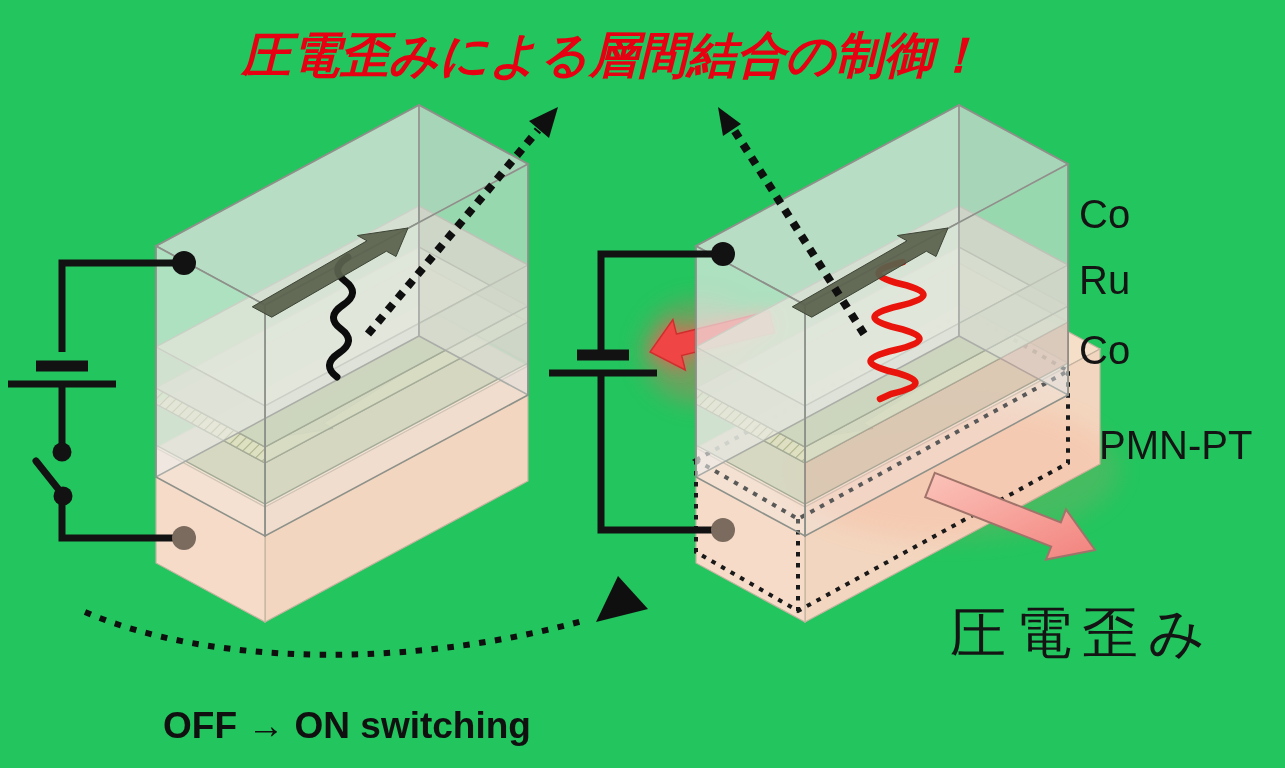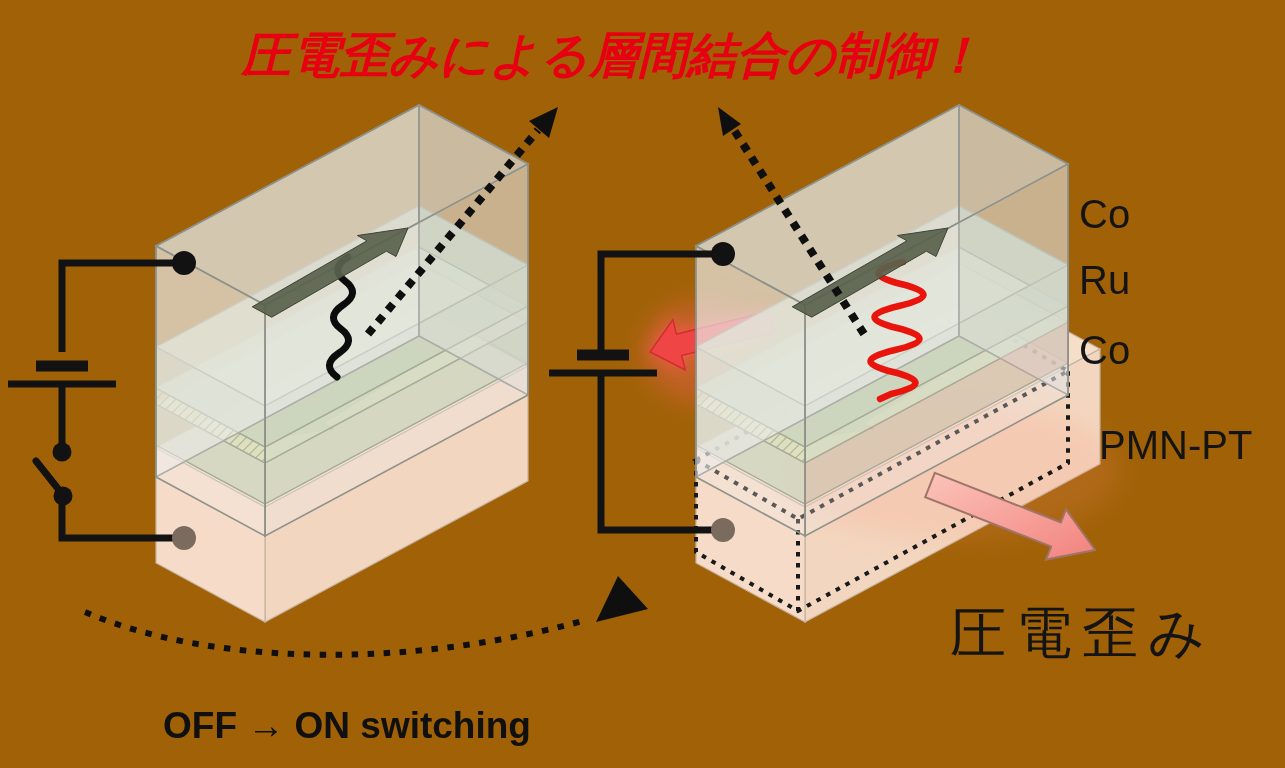--- a/index.html
+++ b/index.html
@@ -1,16 +1,16 @@
 <!DOCTYPE html>
 <html style="--titleRed: #e60012; --couplingRed: #e9150d; --strainPink: #f59e96; --coGreen: #c8d3b3; --substratePeach: #f6dfc9; --oliveArrow: #5a624e; --grayArrow: #6f655b; --wireBlack: #121212;"><head>
 <meta charset="utf-8">
 <style>
   html,body{margin:0;padding:0;background:#ffffff;}
-  .stage{position:relative;width:1285px;height:768px;background:#a16207;overflow:hidden;
+  .stage{position:relative;width:1285px;height:768px;background:#22c55e;overflow:hidden;
          font-family:"Liberation Sans", sans-serif;}
   svg{display:block;}
 
   
   .f-glass-top  {fill:#dedfdc;fill-opacity:.50;stroke:#8d918a;stroke-width:1.6;}
   .f-glass-side {fill:#ededec;fill-opacity:.55;stroke:#8d918a;stroke-width:1.6;}
   .f-glass-end  {fill:#d8d9d6;fill-opacity:.45;stroke:#8d918a;stroke-width:1.6;}
   .f-glass-front{fill:#f0f0ef;fill-opacity:.30;stroke:#8d918a;stroke-width:1.6;}
   .f-glass-sw   {fill:#eeeeec;fill-opacity:.30;stroke:#8d918a;stroke-width:1.6;}
 

